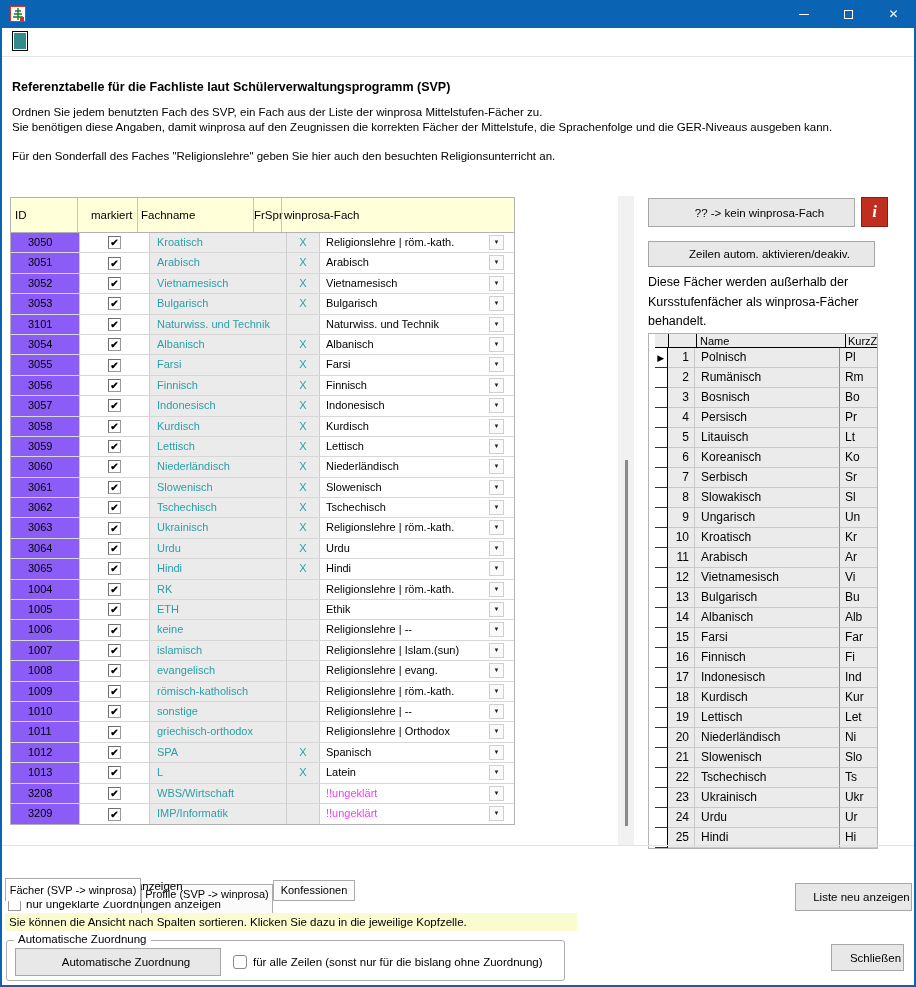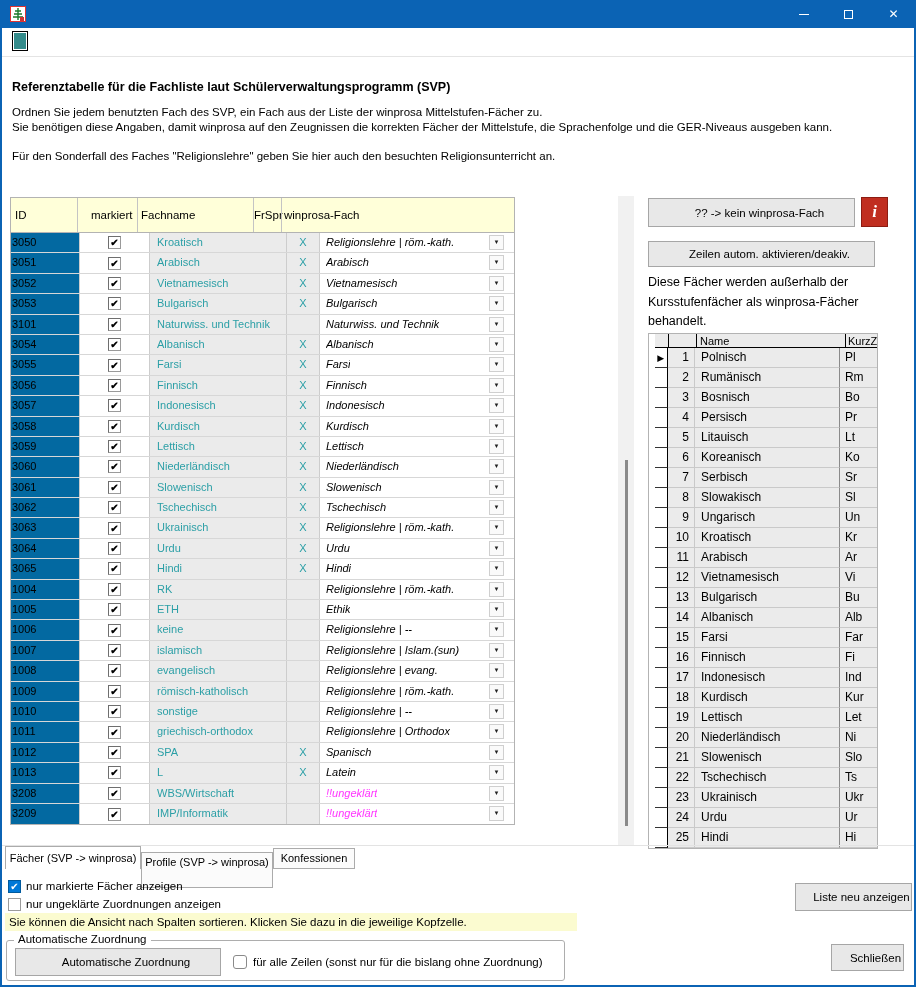--- a/index.html
+++ b/index.html
@@ -27,26 +27,26 @@
 
   
   .mtable { position:absolute; left:10px; top:197px; width:505px; }
   .mhead { position:relative; width:505px; height:36px; background:#FFFFD9; border:1px solid #B3B3B3; }
   .mhead .hlbl { position:absolute; top:11px; font-size:11.5px; white-space:nowrap; }
   .mhead .hdiv { position:absolute; top:0; width:1px; height:34px; background:#C4C4C4; }
   .mbody { width:505px; border-left:1px solid #B3B3B3; border-right:1px solid #B3B3B3; border-bottom:1px solid #B3B3B3; }
   .mrow { display:flex; height:20.4px; border-bottom:1px solid #D7D7D7; }
   .mrow:last-child { border-bottom:none; }
   .mc { height:100%; font-size:11px; line-height:19px; border-right:1px solid #CDCDCD; overflow:hidden; white-space:nowrap; }
-  .c-id   { width:69px;  background:#0369a1; padding-left:1px; }
+  .c-id   { width:69px;  background:#8b5cf6; padding-left:17px; }
   .c-mark { width:70px;  background:#FFF; display:flex; align-items:center; justify-content:center; }
   .c-name { width:137px; background:#EBEBEB; padding-left:7px; color:#2B9FA6; }
   .c-frspr{ width:33px;  background:#EBEBEB; color:#2B9FA6; text-align:center; }
   .c-fach { width:185px; background:#FFF; padding-left:6px; position:relative; border-right:none; }
-  .fach-label { display:inline-block; max-width:160px; overflow:hidden;font-style:italic; }
+  .fach-label { display:inline-block; max-width:160px; overflow:hidden; }
   .unresolved { color:#FF35FF; }
   .dd-btn { position:absolute; right:1px; top:2px; width:15px; height:15px; background:#FAFAFA; border:1px solid #CFCFCF; font-size:6px; line-height:13px; text-align:center; color:#222; }
   .wincb { width:13px; height:13px; background:#fff; border:1px solid #9A9A9A; border-top-color:#6E6E6E; border-left-color:#6E6E6E; font-size:10px; line-height:11px; text-align:center; color:#000; font-weight:bold; }
 
   
   .vscroll { position:absolute; left:618px; top:196px; width:16px; height:650px; background:#F1F1F1; }
   .vthumb { position:absolute; left:7px; top:264px; width:3px; height:366px; background:#8A8A8A; }
 
   
   .btn { position:absolute; background:#E8E8E8; border:1px solid #A6A6A6; font-size:11.5px; display:flex; align-items:center; justify-content:center; white-space:nowrap;padding-left:16px; }
@@ -61,21 +61,21 @@
   .rhead .rhd { position:absolute; top:0; width:1px; height:14px; background:#000; }
   .rrow { display:flex; height:20px; }
   .rc { height:100%; font-size:12px; line-height:19px; overflow:hidden; white-space:nowrap; }
   .r-mark { width:13px; background:#FFF; border-right:1px solid #000; border-bottom:1px solid #333; text-align:center; font-size:9px; line-height:20px; }
   .r-num  { width:28px; background:#EBEBEB; border-right:1px solid #C9C9C9; border-bottom:1px solid #C9C9C9; text-align:right; padding-right:5px; }
   .r-name { width:149px; background:#EBEBEB; border-right:1px solid #8A8A8A; border-bottom:1px solid #C9C9C9; padding-left:6px; }
   .r-kurz { width:38px; background:#EBEBEB; border-bottom:1px solid #C9C9C9; padding-left:5px; }
 
   
   .topline { position:absolute; left:0; top:845px; width:916px; height:1px; background:#E3E3E3; }
-  .tab { position:absolute; font-size:11px; text-align:center; background:#FBFBFB; border:1px solid #ABABAB; }
+  .tab { position:absolute; font-size:11px; text-align:center; background:#FBFBFB; border:1px solid #ABABAB;margin-top:32px; }
   .tab-active { left:5px; top:846px; width:136px; height:23px; line-height:22px; background:#FFF; border-bottom:none; z-index:3; }
   .tab-i1 { left:141px; top:852px; width:132px; height:36px; line-height:19px; }
   .tab-i2 { left:273px; top:848px; width:82px; height:21px; line-height:19px; }
 
   
   .cb-blue { position:absolute; width:13px; height:13px; background:#0078D7; border:1px solid #005A9E; color:#fff; font-size:10px; line-height:12px; text-align:center; }
   .cb-empty { position:absolute; width:13px; height:13px; background:#fff; border:1px solid #9B9B9B; }
   .flt-lbl { position:absolute; font-size:11.5px; white-space:nowrap; }
   .sortnote { position:absolute; left:5px; top:913px; width:572px; height:18px; background:#FBFBD0; font-size:11.5px; line-height:18px; padding-left:4px; white-space:nowrap; }
   .gbox { position:absolute; left:6px; top:940px; width:559px; height:41px; border:1px solid #ADADAD; border-radius:3px; }

